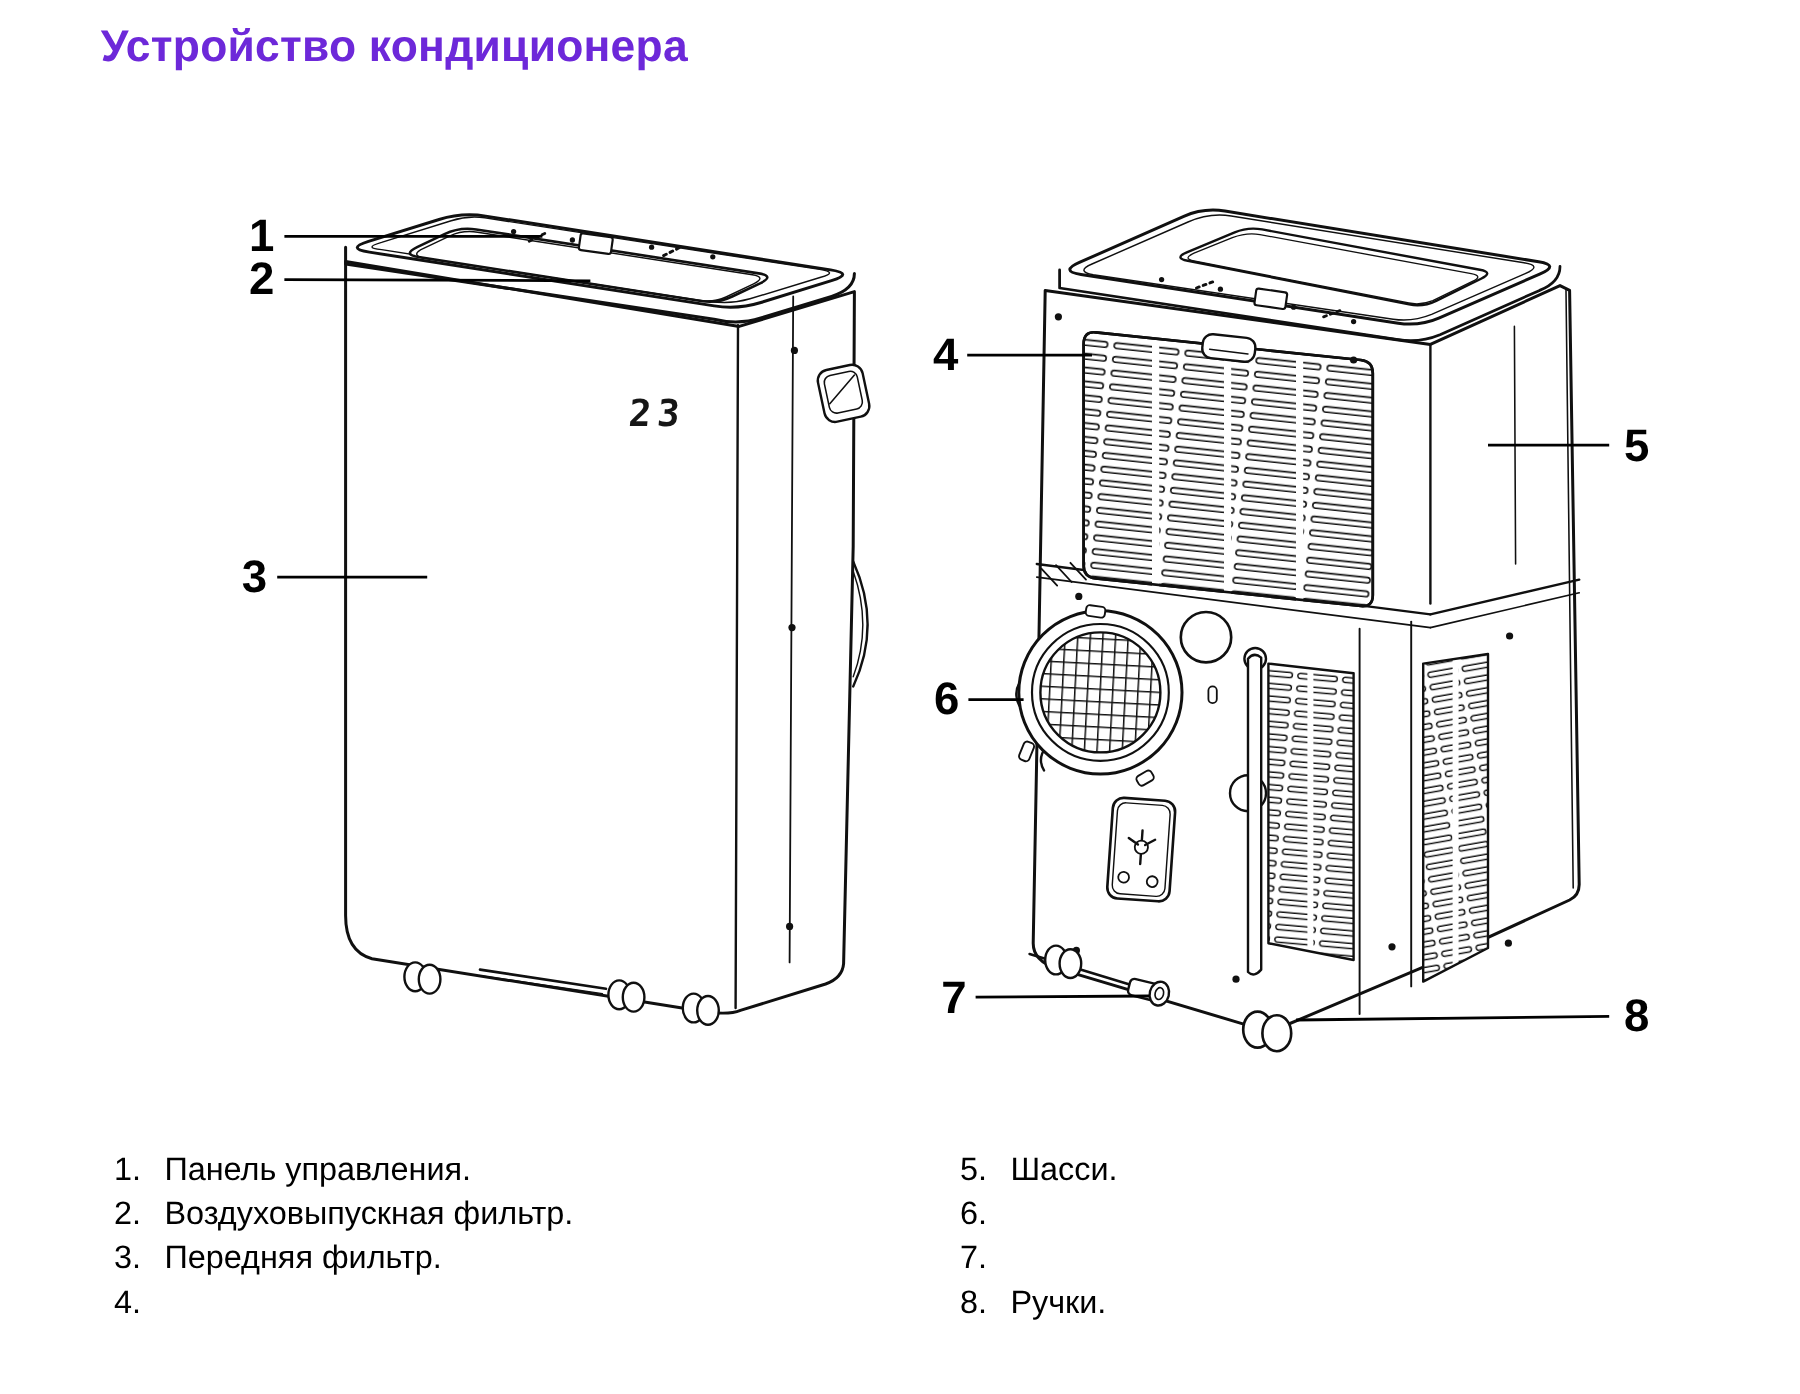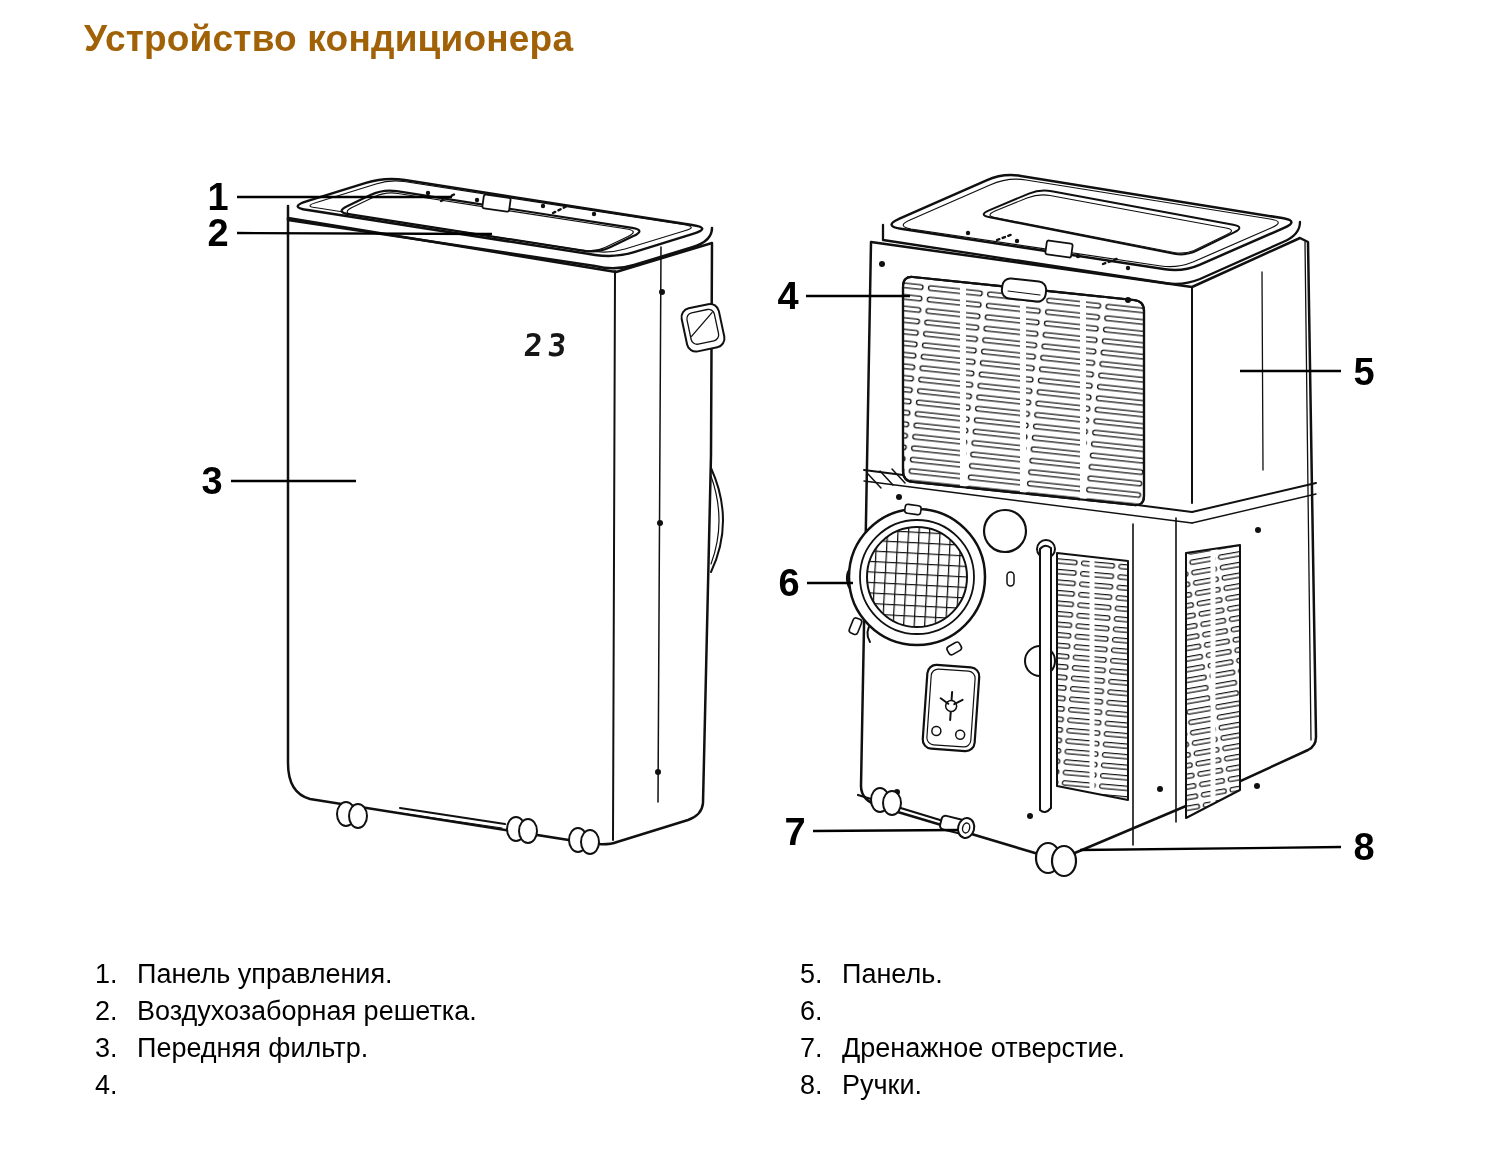--- a/index.html
+++ b/index.html
@@ -2,21 +2,21 @@
 <html><head>
 <meta charset="utf-8">
 <style>
   html,body{margin:0;padding:0;background:#ffffff;}
   .page{
     position:relative;width:1500px;height:1162px;background:#ffffff;
     font-family:"Liberation Sans",sans-serif;overflow:hidden;
   }
   .page-title{
     position:absolute;left:84px;top:18px;margin:0;
-    font-size:37px;font-weight:700;color:#a16207;letter-spacing:0.2px;
+    font-size:37px;font-weight:700;color:#6d28d9;letter-spacing:0.2px;
   }
   .diagram-svg{position:absolute;left:0;top:0;width:1500px;height:1162px;}
   .callout{
     position:absolute;transform:translate(-50%,-50%);
     font-size:38px;font-weight:700;color:#000;line-height:1;
   }
   .seg-display{
     position:absolute;left:524px;top:327px;width:60px;
     font-family:"DejaVu Sans Mono",monospace;font-size:31px;font-weight:700;
     color:#161616;letter-spacing:5px;transform:skewX(-5deg);
@@ -247,42 +247,41 @@
   <div class="callout" style="left:795px;top:832px;">7</div>
   <div class="callout" style="left:1364px;top:847px;">8</div>
 
   <div class="legend-col left">
     <div class="lrow">
       <span class="lnum">1.</span>
       <span class="ltext">Панель управления.</span>
     </div>
     <div class="lrow">
       <span class="lnum">2.</span>
-      <span class="ltext">Воздухозаборная решетка.</span>
+      <span class="ltext">Воздуховыпускная фильтр.</span>
     </div>
     <div class="lrow">
       <span class="lnum">3.</span>
       <span class="ltext">Передняя фильтр.</span>
     </div>
     <div class="lrow">
       <span class="lnum">4.</span>
     </div>
   </div>
 
   <div class="legend-col right">
     <div class="lrow">
       <span class="lnum">5.</span>
-      <span class="ltext">Панель.</span>
+      <span class="ltext">Шасси.</span>
     </div>
     <div class="lrow">
       <span class="lnum">6.</span>
     </div>
     <div class="lrow">
       <span class="lnum">7.</span>
-      <span class="ltext">Дренажное отверстие.</span>
     </div>
     <div class="lrow">
       <span class="lnum">8.</span>
       <span class="ltext">Ручки.</span>
     </div>
   </div>
 
 </div>
 
 </body></html>

